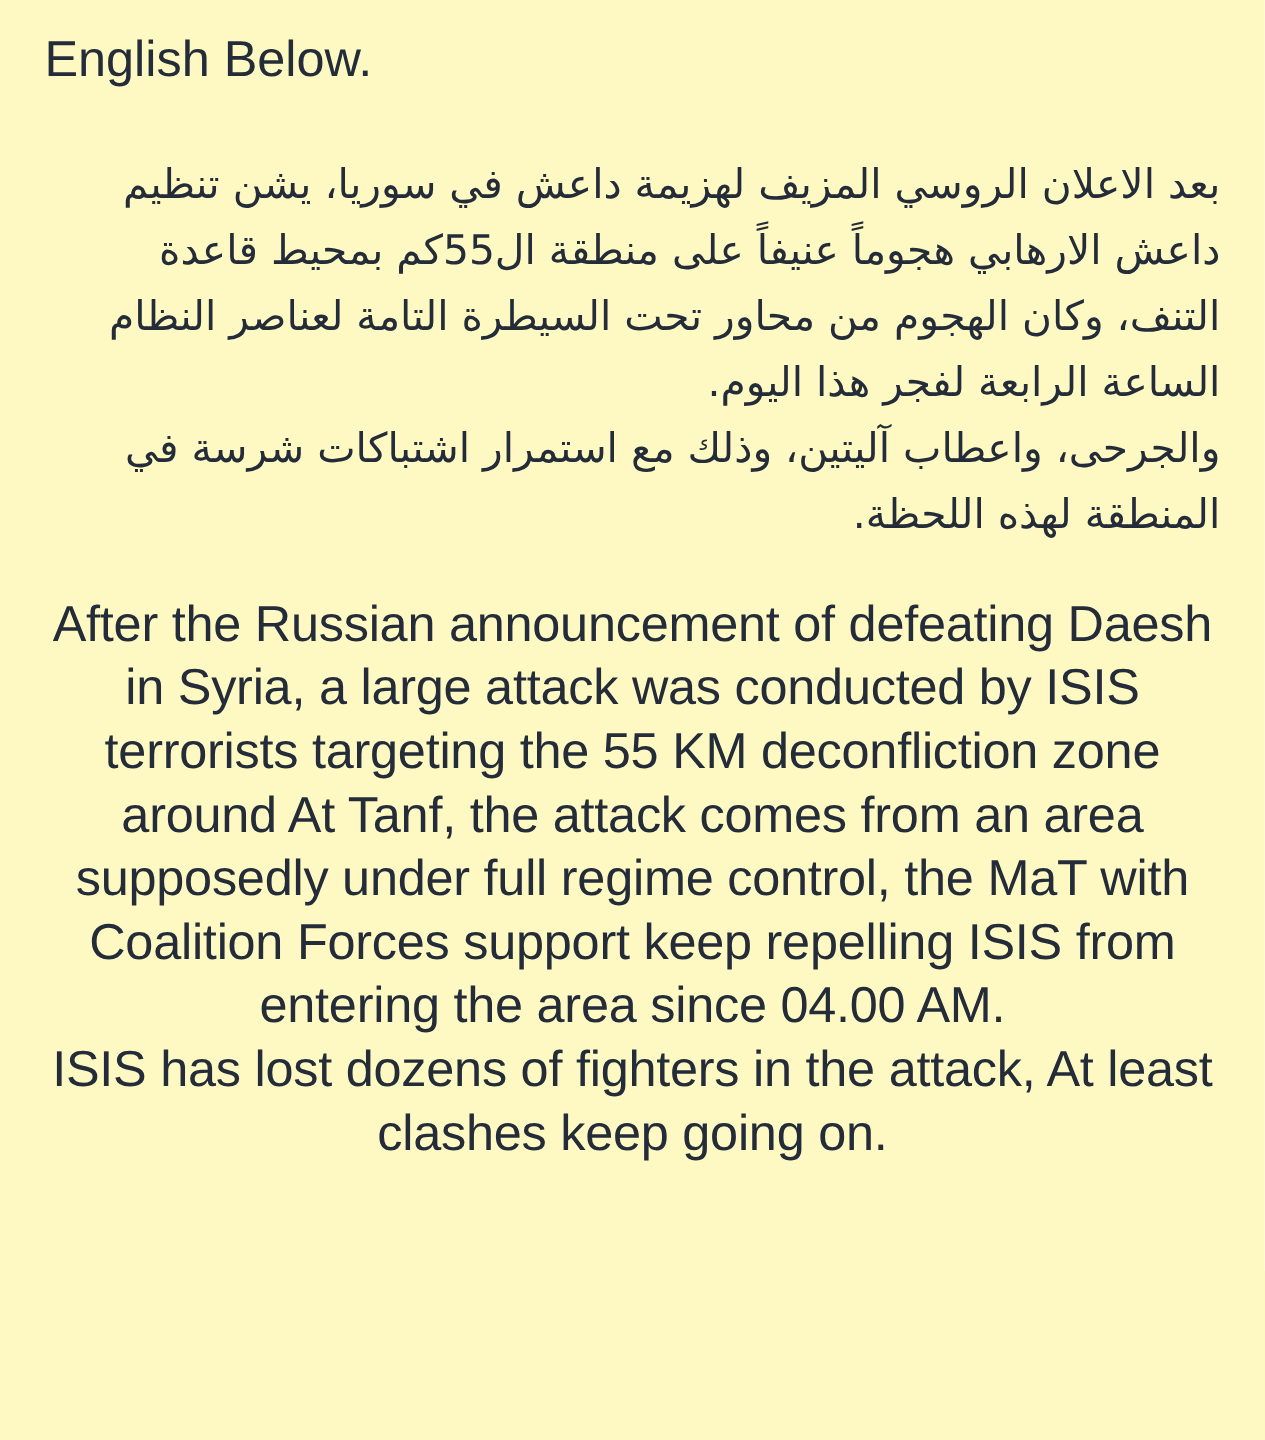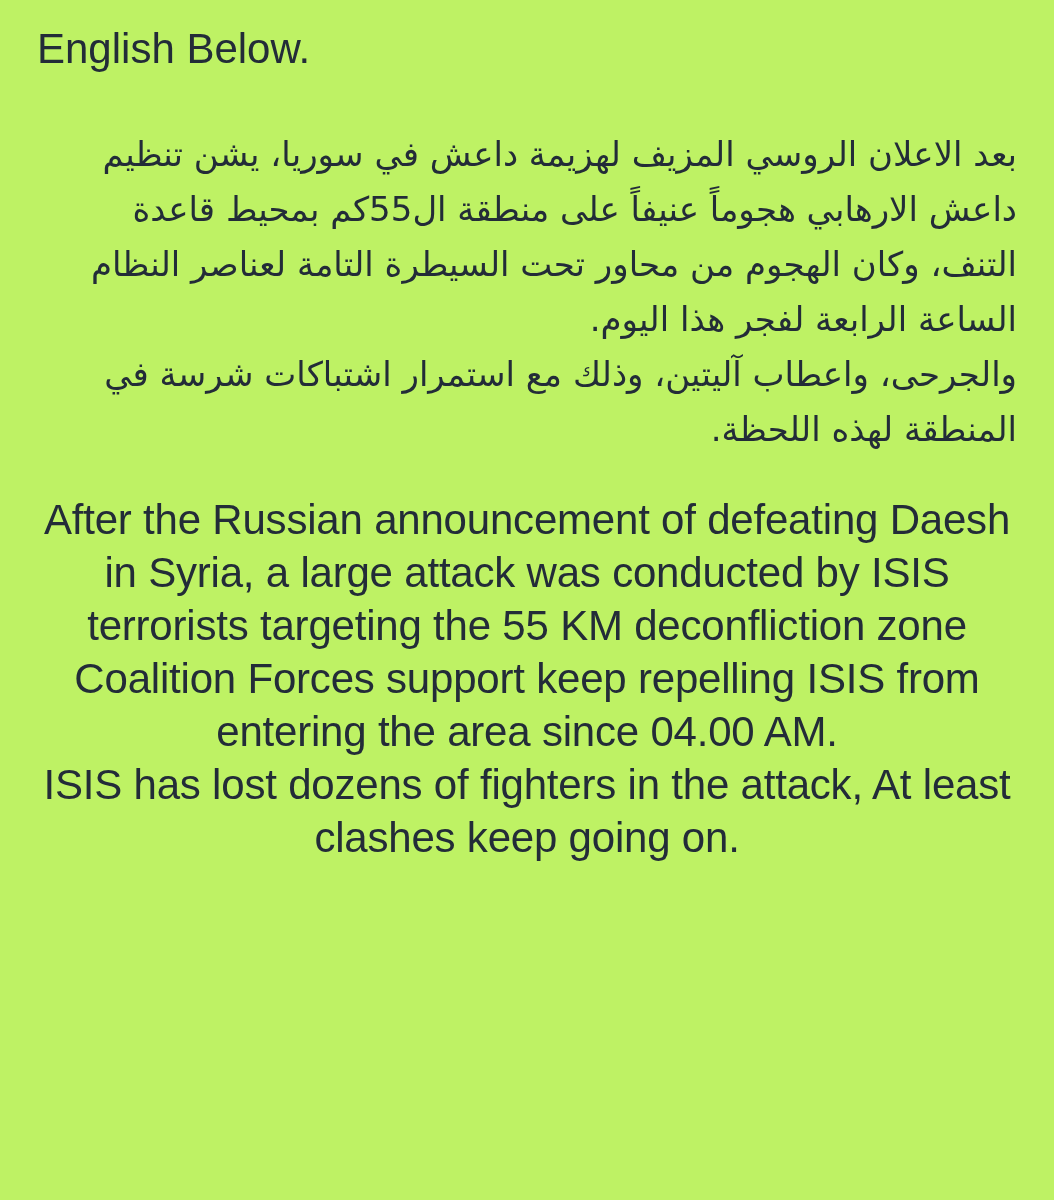--- a/index.html
+++ b/index.html
@@ -11,21 +11,21 @@
     width: 1054px;
     height: 1200px;
     overflow: hidden;
   }
   .page {
     box-sizing: border-box;
     width: 1054px;
     height: 1200px;
     padding: 22px 37px 0 37px;
     color: #232c38;
-    background: #bef264;
+    background: #fef9c3;
   }
   .header-note {
     font-family: "Liberation Sans", sans-serif;
     font-size: 42px;
     line-height: 53px;
     white-space: nowrap;
   }
   .arabic-block {
     direction: rtl;
     text-align: right;
@@ -63,19 +63,21 @@
     <div class="ar-line">التنف، وكان الهجوم من محاور تحت السيطرة التامة لعناصر النظام</div>
     <div class="ar-line">الساعة الرابعة لفجر هذا اليوم.</div>
     <div class="ar-line">والجرحى، واعطاب آليتين، وذلك مع استمرار اشتباكات شرسة في</div>
     <div class="ar-line">المنطقة لهذه اللحظة.</div>
   </div>
 
   <div class="english-block">
     <div class="en-line">After the Russian announcement of defeating Daesh</div>
     <div class="en-line">in Syria, a large attack was conducted by ISIS</div>
     <div class="en-line">terrorists targeting the 55 KM deconfliction zone</div>
+    <div class="en-line">around At Tanf, the attack comes from an area</div>
+    <div class="en-line">supposedly under full regime control, the MaT with</div>
     <div class="en-line">Coalition Forces support keep repelling ISIS from</div>
     <div class="en-line">entering the area since 04.00 AM.</div>
     <div class="en-line">ISIS has lost dozens of fighters in the attack, At least</div>
     <div class="en-line">clashes keep going on.</div>
   </div>
 
 </div>
 
 </body></html>

